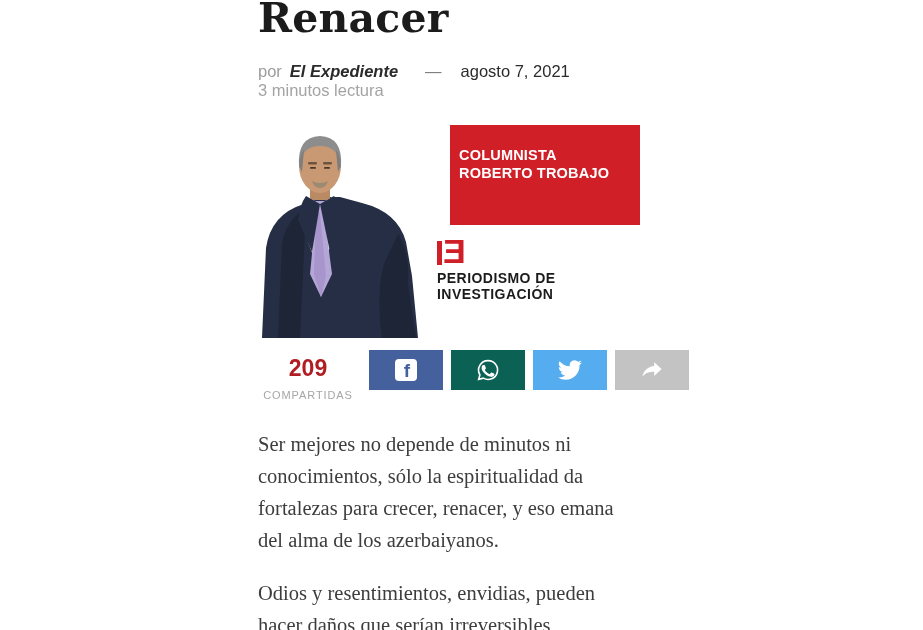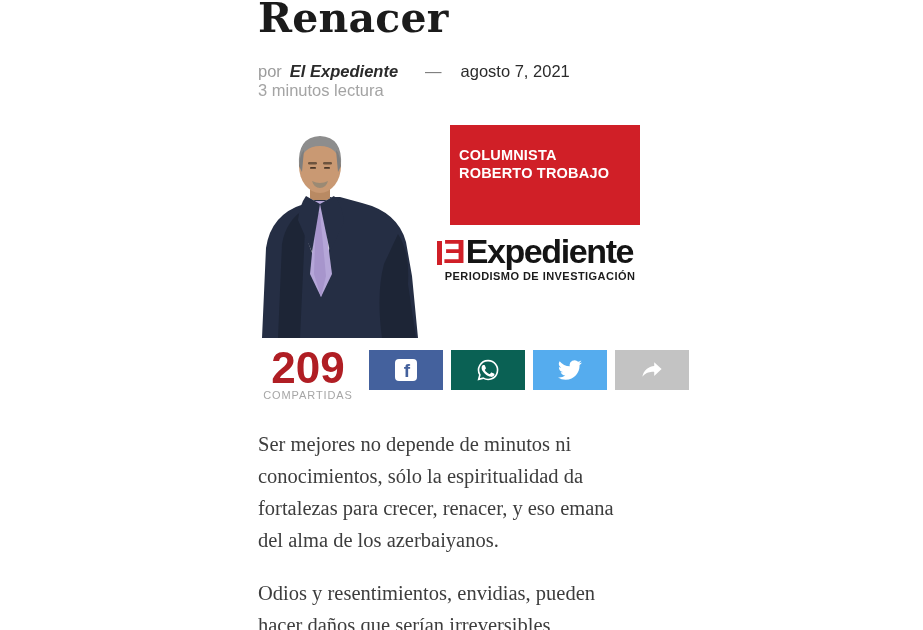--- a/index.html
+++ b/index.html
@@ -47,28 +47,28 @@
   }
   .brand { margin: 9px 0 0 -13px; width: 208px; }
   .brand-line { display: flex; align-items: flex-end; }
   .logo-bar { width: 5px; height: 24px; background: #d01f27; margin: 0 2px 3px 0; }
   .logo-e {
     color: #d01f27; font-weight: 800; font-size: 34px; line-height: 34px;
     display: inline-block; transform: scaleX(-1); letter-spacing: -1px;
   }
   .logo-text { color: #141414; font-weight: 800; font-size: 34px; line-height: 34px; letter-spacing: -1.4px; }
   .brand-tagline {
-    font-size: 11px; font-weight: 700; color: #1b1b1b;
-    letter-spacing: 0.45px; text-align: center; margin-top: 2px; width: 206px;
+    font-size: 14px; font-weight: 700; color: #1b1b1b;
+    letter-spacing: 0.45px; text-align: left; margin-top: 2px; width: 206px;
   }
 
   
   .share-row { margin-top: 11px; display: flex; align-items: flex-start; }
   .share-count { width: 100px; flex: none; text-align: center; padding-top: 2px; }
-  .share-num { font-size: 44px; font-weight: 700; color: #b01e24; line-height: 34px; }
+  .share-num { font-size: 23px; font-weight: 700; color: #b01e24; line-height: 34px; }
   .share-label { font-size: 11px; color: #a6a6a6; letter-spacing: 0.9px; margin-top: 4px; }
   .share-buttons { display: flex; margin-left: 11px; margin-top: 1px; }
   .sbtn {
     width: 74px; height: 40px; margin-right: 8px;
     display: flex; align-items: center; justify-content: center;
     cursor: pointer; border: none; padding: 0;
   }
   .sbtn.fb { background: #44619d; }
   .sbtn.wa { background: #0a6154; }
   .sbtn.tw { background: #55acee; }
@@ -140,21 +140,20 @@
 
     <div class="feat-right">
       <div class="colbox">
         <div>COLUMNISTA</div>
         <div>ROBERTO TROBAJO</div>
       </div>
       <div class="brand">
         <div class="brand-line">
           <span class="logo-bar"></span>
           <span class="logo-e">E</span>
-          <span class="logo-text">Expediente</span>
         </div>
         <div class="brand-tagline">PERIODISMO DE INVESTIGACIÓN</div>
       </div>
     </div>
   </div>
 
   <div class="share-row">
     <div class="share-count">
       <div class="share-num">209</div>
       <div class="share-label">COMPARTIDAS</div>

